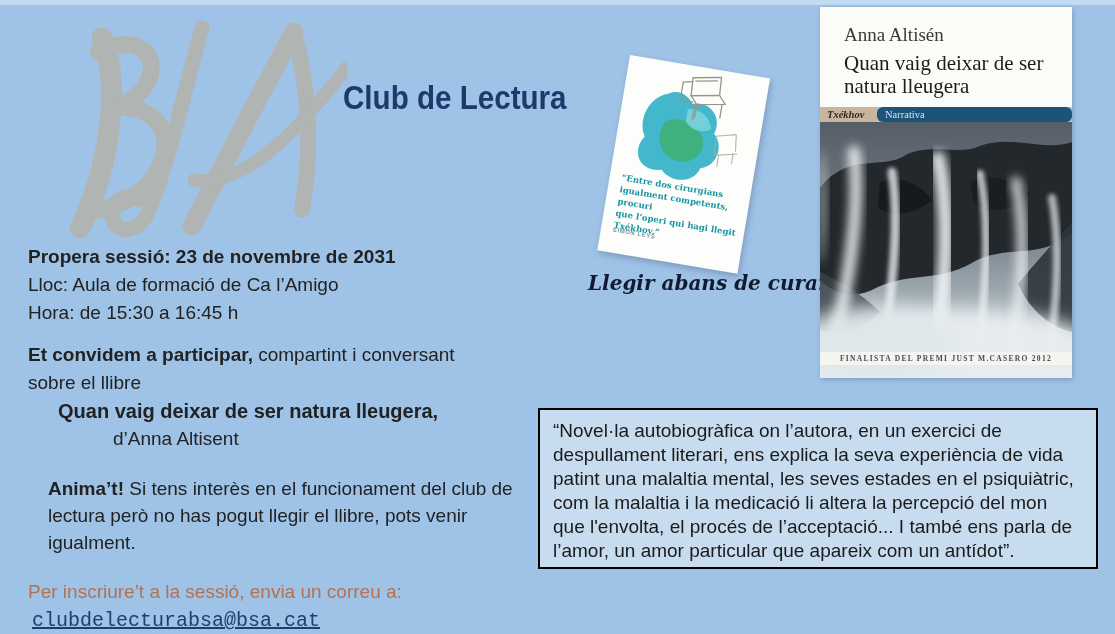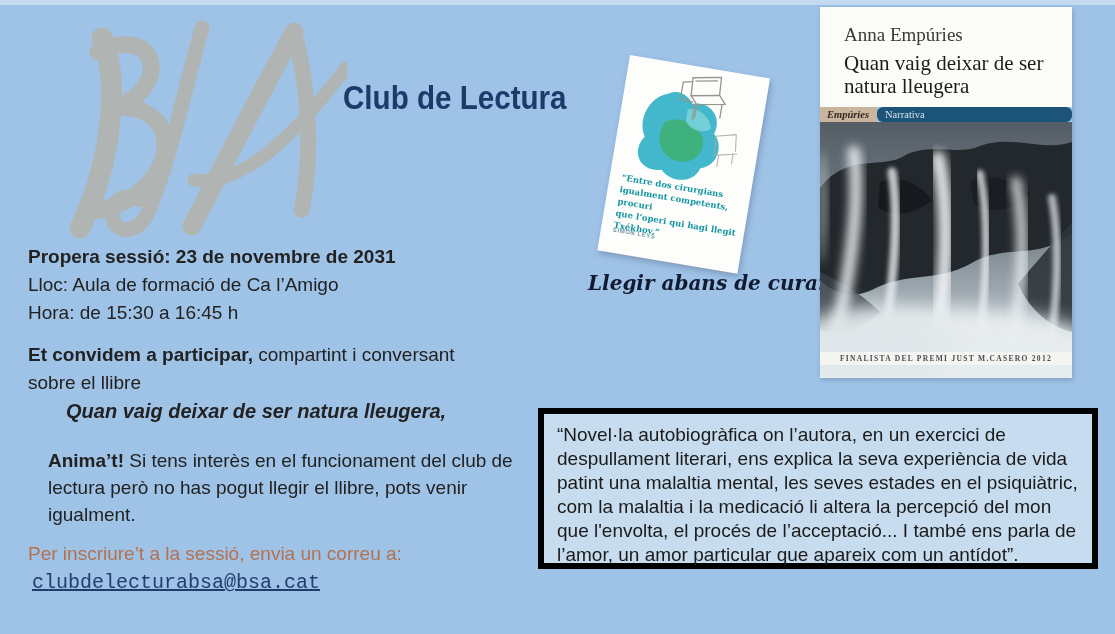--- a/index.html
+++ b/index.html
@@ -15,24 +15,24 @@
   .header{position:absolute;left:327px;top:78px;width:300px;color:#1d3a6b;}
   .header .title{
     font-size:34px;font-weight:bold;letter-spacing:0px;margin-left:16px;
     transform:scaleX(.87);transform-origin:left top;white-space:nowrap;
   }
   .header .subtitle{font-size:19px;font-weight:bold;margin-top:9px;white-space:nowrap;}
   
   .leftcol{position:absolute;left:28px;top:243px;width:512px;color:#222;font-size:19px;line-height:28px;}
   .bold{font-weight:bold;}
   .invite{white-space:pre-line;margin-top:14px;}
-  .booktitle{font-weight:bold;font-style:italic;font-size:20px;margin-left:38px;margin-top:0px;}
+  .booktitle{font-weight:bold;font-size:20px;margin-left:30px;margin-top:0px;}
   .bookauthor{margin-left:85px;}
   .anima{margin-top:22px;width:502px;line-height:27px;margin-left:20px;}
-  .signup{color:#b5714e;margin-top:12px;}
+  .signup{color:#b5714e;margin-top:22px;}
   .email-link{display:inline-block;margin-top:1px;margin-left:4px;
     font-family:Liberation Mono, monospace;font-size:20px;color:#1f3e6e;
     text-decoration:underline;cursor:pointer;}
   
   .smallcard{
     position:absolute;left:630px;top:55px;width:142px;height:198px;
     background:#fdfdfb;transform:rotate(9.5deg);transform-origin:top left;
     box-shadow:2px 3px 6px rgba(60,80,110,.35);
   }
   .smallcard .art{position:absolute;left:6px;top:4px;}
@@ -62,21 +62,21 @@
     font-size:10.5px;color:#d6e4ee;padding-left:8px;line-height:15px;border-radius:6px;}
   .cover-photo{position:relative;height:256px;overflow:hidden;}
   .award{
     position:absolute;left:0;bottom:13px;width:252px;height:13px;background:#f4f4f1;
     font-family:"Liberation Serif", serif;font-size:7.5px;letter-spacing:1.3px;
     color:#4a4a52;text-align:center;line-height:13px;font-weight:bold;
   }
   
   .review{
     position:absolute;left:538px;top:408px;width:560px;height:161px;
-    background:#c7dcee;border:6px solid #000000;box-sizing:border-box;
+    background:#c7dcee;border:2px solid #000000;box-sizing:border-box;
     padding:9px 13px;font-size:19px;line-height:24px;color:#1b1b1b;
   }
 </style>
 </head>
 <body>
 
 <div class="page">
   <div class="topstrip"></div>
 
   <svg class="logo" width="325" height="235" viewBox="0 0 325 235">
@@ -95,20 +95,21 @@
     <div class="title">Club de Lectura</div>
   </div>
 
   <div class="leftcol">
     <div class="bold">Propera sessió: 23 de novembre de 2031</div>
     <div>Lloc: Aula de formació de Ca l’Amigo</div>
     <div>Hora: de 15:30 a 16:45 h</div>
     <div class="invite"><span class="bold">Et convidem a participar,</span><span> compartint i conversant
 sobre el llibre</span></div>
     <div class="booktitle">Quan vaig deixar de ser natura lleugera,</div>
+    <div class="bookauthor">d’Anna Altisent</div>
     <div class="anima"><span class="bold">Anima’t!</span><span> Si tens interès en el funcionament del club de lectura però no has pogut llegir el llibre, pots venir igualment.</span></div>
     <div class="signup">Per inscriure’t a la sessió, envia un correu a:</div>
     <a class="email-link">clubdelecturabsa@bsa.cat</a>
   </div>
 
   <div class="smallcard">
     <svg class="art" width="130" height="112" viewBox="0 0 130 112">
       <path d="M38,28 C20,34 12,58 22,74 C10,92 24,110 44,104 C56,116 78,112 82,96 C98,92 102,70 90,60 C96,42 80,28 64,34 C56,24 46,22 38,28 Z" fill="#2fb0c6" opacity="0.9"></path>
       <path d="M40,56 C32,70 38,88 54,92 C70,96 84,84 80,68 C76,54 54,46 40,56 Z" fill="#3dae5d" opacity="0.7"></path>
       <path d="M60,40 C70,36 84,44 86,56 C78,62 66,60 60,52 Z" fill="#7fd6db" opacity="0.8"></path>
@@ -126,26 +127,26 @@
     <div class="quote">“Entre dos cirurgians
 igualment competents, procuri
 que l’operi qui hagi llegit
 Txékhov.”</div>
     <div class="sauthor">SIMON LEYS</div>
   </div>
   <div class="caption">Llegir abans de curar</div>
 
   <div class="cover">
     <div class="cover-top">
-      <div class="cover-author">Anna Empúries</div>
+      <div class="cover-author">Anna Altisén</div>
       <div class="cover-title">Quan vaig deixar de ser
 natura lleugera</div>
     </div>
     <div class="cover-band">
-      <div class="band-pub">Empúries</div>
+      <div class="band-pub">Txékhov</div>
       <div class="band-col">Narrativa</div>
     </div>
     <div class="cover-photo">
       <svg width="252" height="256" viewBox="0 0 252 256" preserveAspectRatio="none">
         <defs>
           <linearGradient id="gsea" x1="0" x2="0" y1="0" y2="1">
             <stop offset="0" stop-color="#555e66"></stop>
             <stop offset="0.45" stop-color="#79838b"></stop>
             <stop offset="0.8" stop-color="#b6c0c7"></stop>
             <stop offset="1" stop-color="#cdd5da"></stop>

